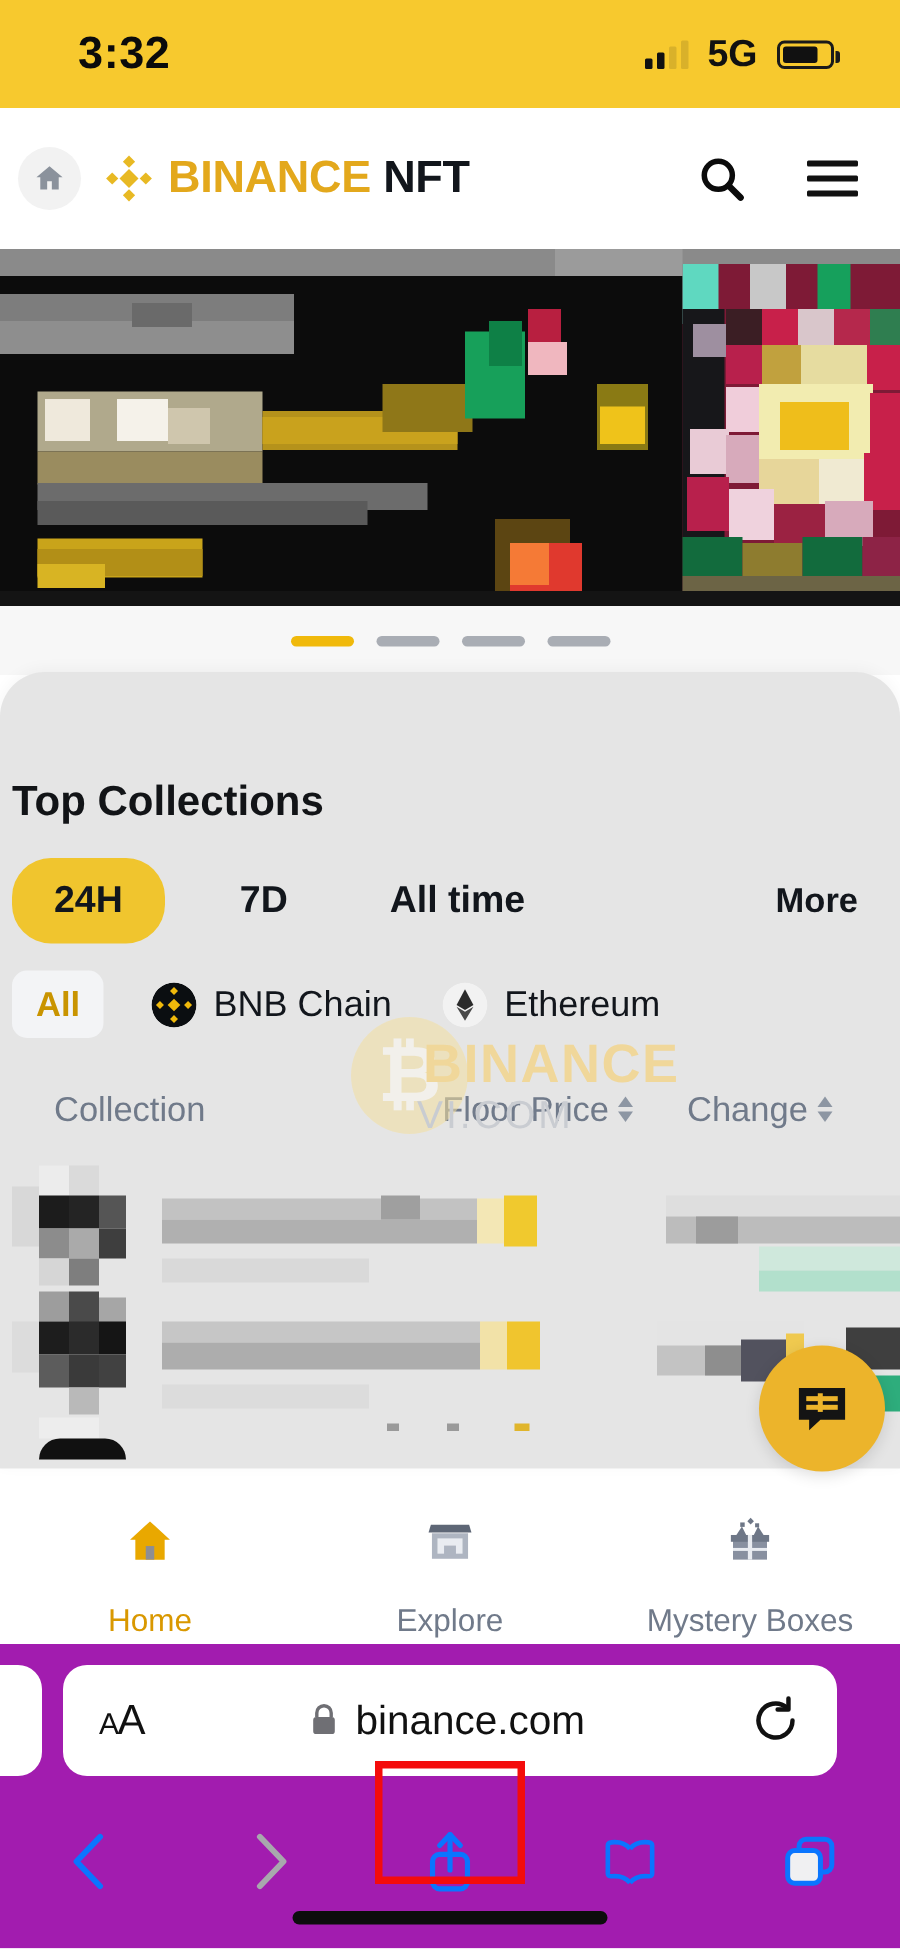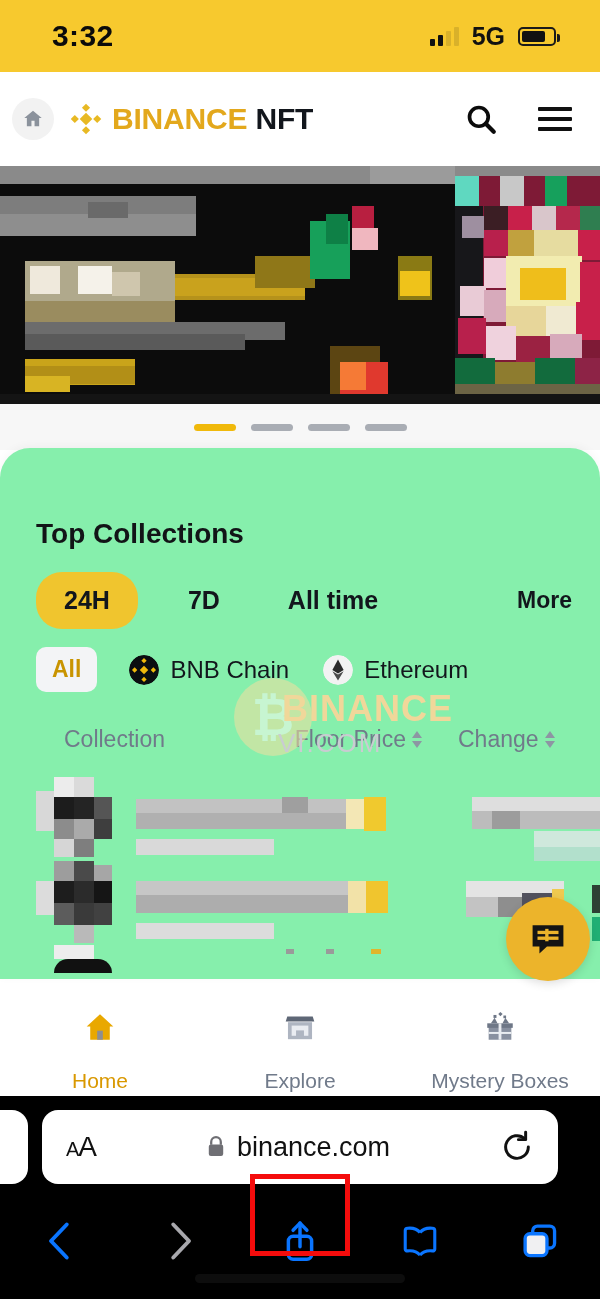--- a/index.html
+++ b/index.html
@@ -55,22 +55,22 @@
   .mosaic i { position:absolute; display:block; }
   .banner .botstrip { position:absolute; left:0; right:0; bottom:0; height:10px; background:#141414; }
 
   
   .dots-area { height:46px; background:#f7f7f7; display:flex; align-items:center; justify-content:center; gap:15px; }
   .dot { width:42px; height:7px; border-radius:4px; background:#a9adb4; }
   .dot.on { background:#F0B90B; }
 
   
   .card {
-    background:#86efac; border-radius:30px 30px 0 0; margin-top:-2px;
-    padding: 46px 24px 0 36px; min-height: 520px; position:relative;
+    background:#e5e5e5; border-radius:30px 30px 0 0; margin-top:-2px;
+    padding: 46px 24px 0 8px; min-height: 520px; position:relative;
     box-shadow: 0 -2px 10px rgba(0,0,0,.04);
   }
   .sect-title { font-size:28px; font-weight:700; color:#121417; margin: 24px 0 0 0; }
 
   .range-tabs { display:flex; align-items:center; margin-top:22px; }
   .rtab { font-size:25px; color:#12161C; font-weight:600; padding: 14px 10px; }
   .rtab.active { background:#F0C52E; border-radius:26px; padding:14px 28px; font-weight:700; }
   .rtab.r7 { margin-left:40px; }
   .rtab.rall { margin-left:48px; }
   .more-link { margin-left:auto; font-size:23px; color:#12161C; font-weight:600; padding-right:4px; }
@@ -113,21 +113,21 @@
   
   .bottomnav {
     position:absolute; left:0; right:0; top:1006px; height:90px; background:#fff;
     display:flex; align-items:center; z-index:5;
   }
   .bn { flex:1 1 0; display:flex; flex-direction:column; align-items:center; gap:25px; }
   .bn .lbl { font-size:21px; color:#707A8A; }
   .bn.active .lbl { color:#D99800; }
 
   
-  .safari { position:absolute; left:0; right:0; top:1096px; bottom:0; background:#000000; }
+  .safari { position:absolute; left:0; right:0; top:1096px; bottom:0; background:#a21caf; }
   .tabpeek { position:absolute; left:-56px; top:14px; width:84px; height:74px; background:#fff; border-radius:16px; }
   .urlbar { position:absolute; left:42px; right:42px; top:14px; height:74px; background:#fff;
     border-radius:16px; display:flex; align-items:center; padding: 0 24px; }
   .aa { font-size:28px; font-weight:500; color:#111; letter-spacing:-1px; }
   .aa small { font-size:20px; }
   .url-center { flex:1 1 auto; display:flex; align-items:center; justify-content:center; gap:11px; }
   .url-text { font-size:27px; color:#111; }
   .toolbar { position:absolute; left:0; right:0; top:104px; height:82px; display:flex; align-items:center; }
   .tb { flex:1 1 0; display:flex; align-items:center; justify-content:center; }
   .redbox { position:absolute; left:250px; top:1174px; width:100px; height:82px;

